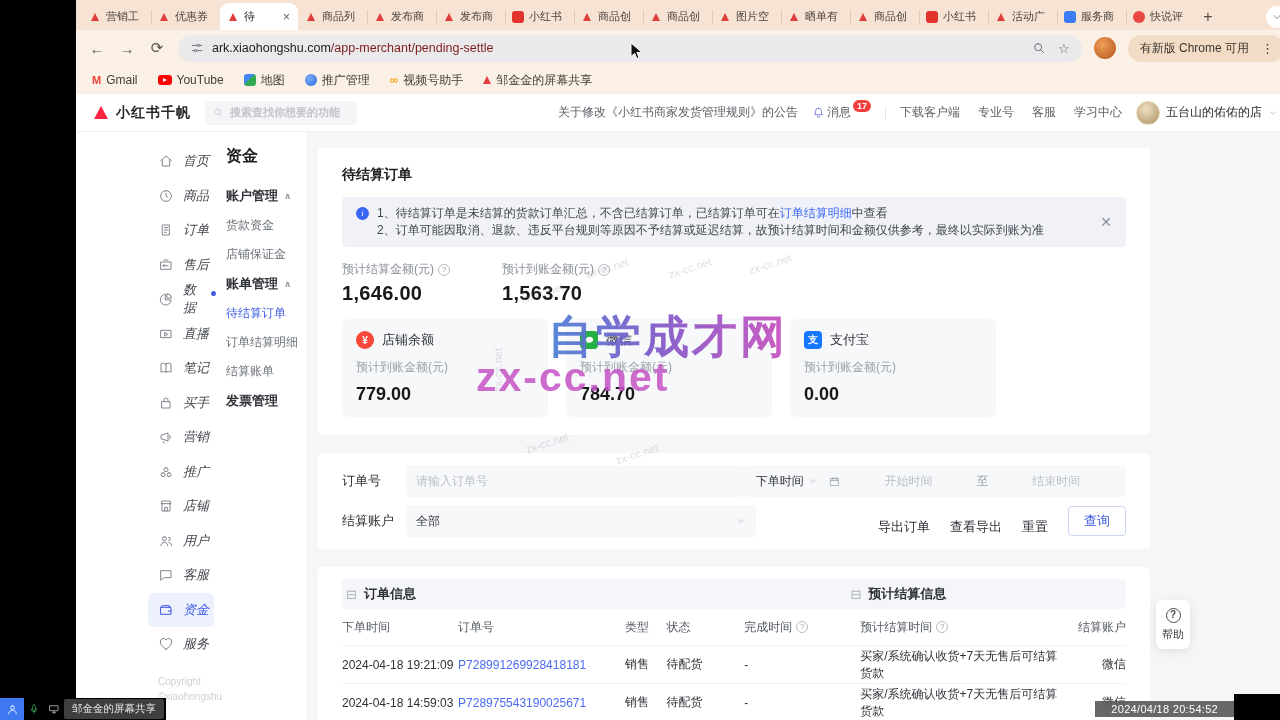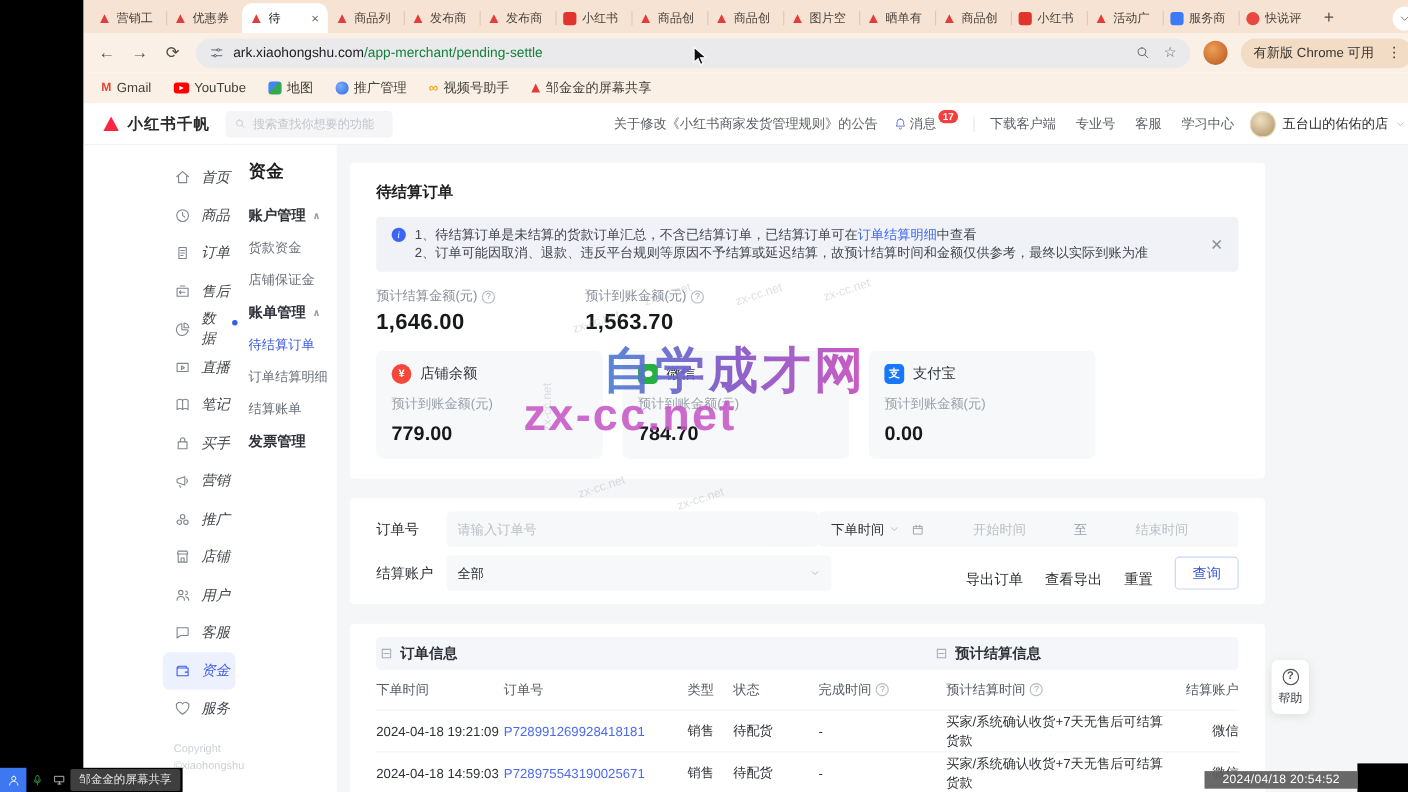--- a/index.html
+++ b/index.html
@@ -24,41 +24,41 @@
   .fav-xhs { width:12px; height:12px; background:#E0342C; border-radius:3px; }
   .fav-blue { width:12px; height:12px; background:#3B7BF6; border-radius:3px; }
   .fav-redc { width:12px; height:12px; background:#E8483F; border-radius:50%; }
   .newtab { width:26px; height:26px; font-size:16px; color:#574f47; display:flex; align-items:center; justify-content:center; align-self:center; }
   .tabsearch { margin-left:auto; width:22px; height:22px; border-radius:50%; background:#fff; color:#6b6259; display:flex; align-items:center; justify-content:center; align-self:center; font-size:10px; }
 
   
   .toolbar { height:36px; background:#FBF0E6; display:flex; align-items:center; padding:0 12px; gap:12px; flex:none; }
   .nav-ic { font-size:15px; color:#55504b; width:18px; text-align:center; }
   .omnibox { flex:1; height:27px; background:#EAEAEC; border-radius:14px; display:flex; align-items:center; padding:0 12px; gap:8px; font-size:12.5px; }
-  .url-host { color:#202124; } .url-path { color:#15803d; }
+  .url-host { color:#202124; } .url-path { color:#7f1d1d; }
   .omni-right { margin-left:auto; display:flex; gap:12px; color:#5f6368; align-items:center; font-size:13px; }
   .chrome-avatar { width:22px; height:22px; border-radius:50%; background:radial-gradient(circle at 38% 35%, #ef9f56, #b4541f); flex:none; }
   .update-pill { height:27px; background:#F3DCC5; border-radius:14px; display:flex; align-items:center; padding:0 4px 0 12px; font-size:12px; color:#3a352f; gap:6px; flex:none; }
   .kebab { font-size:13px; color:#3a352f; padding:0 6px; }
 
   
   .bookmarks { height:28px; background:#FBF0E6; display:flex; align-items:center; padding:0 16px; gap:20px; font-size:12px; color:#44403a; flex:none; }
   .bm { display:flex; align-items:center; gap:5px; }
   .bm-gmail { color:#EA4335; font-weight:bold; font-size:11px; }
   .bm-yt { width:14px; height:10px; background:#FF0000; border-radius:3px; position:relative; }
   .bm-yt::after { content:""; position:absolute; left:5px; top:2.5px; border-left:4px solid #fff; border-top:2.5px solid transparent; border-bottom:2.5px solid transparent; }
   .bm-map { width:12px; height:12px; border-radius:3px; background:linear-gradient(135deg,#4285F4 0 45%,#34A853 45% 100%); }
   .bm-promo { width:12px; height:12px; border-radius:50%; background:radial-gradient(circle at 35% 35%, #7dabf8, #2b6be8); }
   .bm-wx { color:#F5A623; font-weight:bold; font-size:12px; }
 
   
   .appheader { height:38px; background:#fff; display:flex; align-items:center; padding:0 18px; gap:14px; border-bottom:1px solid #f1f1f1; flex:none; }
   .logo { display:flex; align-items:center; gap:8px; }
   .brand { font-size:14px; font-weight:bold; color:#2a2a2a; letter-spacing:1px; }
-  .hsearch { width:152px; height:24px; background:#F5F5F7; border-radius:4px; display:flex; align-items:center; gap:6px; padding:0 8px; font-size:11px; color:#c2c5cc; }
+  .hsearch { width:152px; height:24px; background:#F5F5F7; border-radius:4px; display:flex; align-items:center; gap:6px; padding:0 8px; font-size:11px; color:#c2c5cc;font-weight:bold; }
   .announce { margin-left:auto; font-size:12px; color:#5c5f66; white-space:nowrap; }
   .msg { display:flex; align-items:flex-start; font-size:12px; color:#5c5f66; gap:2px; }
   .bell { color:#5F6AD1; display:flex; margin-top:2px; }
   .badge { background:#F53F3F; color:#fff; font-size:9px; line-height:12px; border-radius:8px; padding:0 4px; transform:translateY(-4px); font-weight:bold; }
   .hdivider { width:1px; height:14px; background:#e6e6e6; }
   .hlinks { display:flex; gap:18px; font-size:12px; color:#5c5f66; white-space:nowrap; }
   .store { display:flex; align-items:center; gap:6px; font-size:12px; color:#2a2a2a; white-space:nowrap; }
   .store-avatar { width:24px; height:24px; border-radius:50%; background:radial-gradient(circle at 40% 32%, #efe0c2, #a98e5f); border:1px solid #e8d9ba; }
   .chev { color:#9aa0aa; display:flex; }
 
@@ -80,21 +80,21 @@
   .m-item.active { color:#3D5BE0; }
 
   .main { flex:1; padding:16px 146px 0 12px; overflow:hidden; }
   .card { background:#fff; border-radius:4px; }
   .card1 { padding:18px 24px 18px; }
   .page-title { font-size:14px; font-weight:bold; color:#1f1f1f; }
   .banner { margin-top:13px; background:#F0F2F7; border-radius:4px; padding:8px 14px; display:flex; gap:8px; font-size:12px; color:#42464d; line-height:17px; align-items:flex-start; }
   .info-icon { width:13px; height:13px; border-radius:50%; background:#3B66F5; color:#fff; font-size:9px; line-height:13px; text-align:center; flex:none; margin-top:2px; font-style:italic; font-family:"Liberation Serif",serif; }
   .banner-close { margin-left:auto; color:#8b9099; font-size:14px; align-self:center; padding-left:12px; }
   .blink { color:#3B66F5; }
-  .stats { display:flex; gap:82px; margin-top:14px; }
+  .stats { display:flex; gap:52px; margin-top:14px; }
   .stat-label { font-size:12px; color:#8a8f99; display:flex; align-items:center; gap:4px; }
   .stat-value { font-size:20px; font-weight:bold; color:#17181a; margin-top:4px; letter-spacing:.3px; }
   .qicon { width:12px; height:12px; border:1px solid #b6bac2; border-radius:50%; font-size:8px; line-height:10px; text-align:center; color:#9aa0aa; }
   .accounts { display:flex; gap:18px; margin-top:14px; }
   .acct { width:206px; flex:none; background:#F7F8FA; border-radius:6px; padding:12px 14px; }
   .acct-head { display:flex; align-items:center; gap:8px; font-size:13px; color:#2f3238; }
   .acct-ic { width:18px; height:18px; display:flex; align-items:center; justify-content:center; color:#fff; font-size:10px; font-weight:bold; flex:none; }
   .ic-shop { background:#F5483B; border-radius:50%; }
   .ic-wechat { background:#24AF41; border-radius:4px; }
   .ic-alipay { background:#1677FF; border-radius:4px; }

